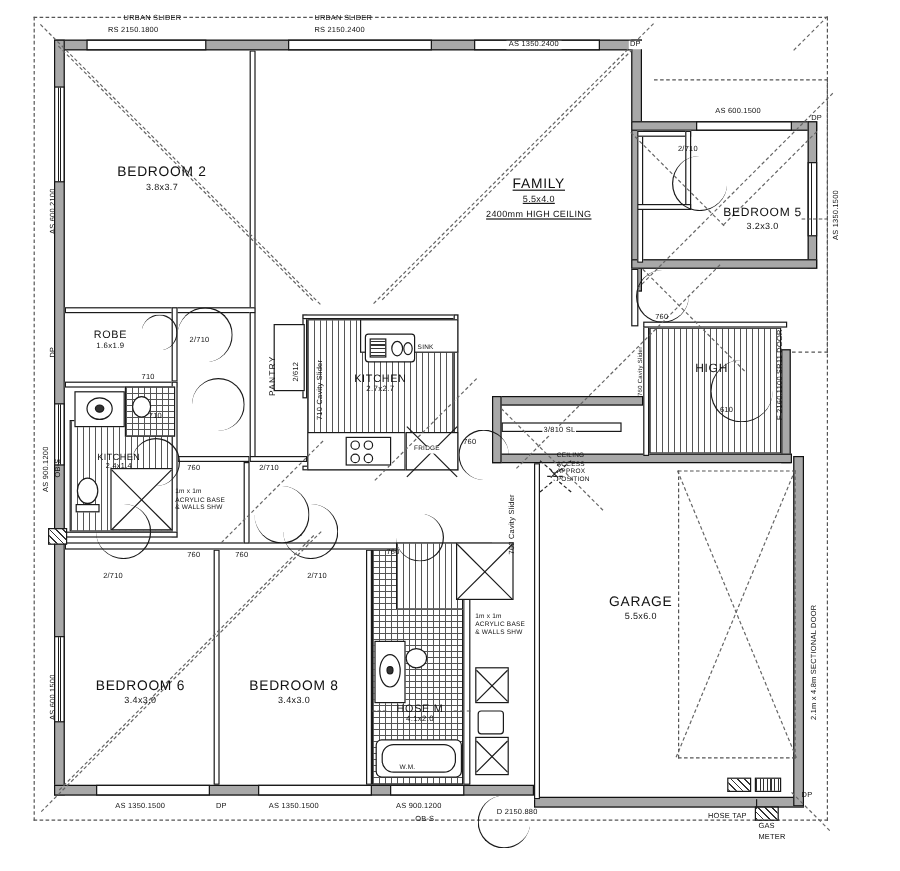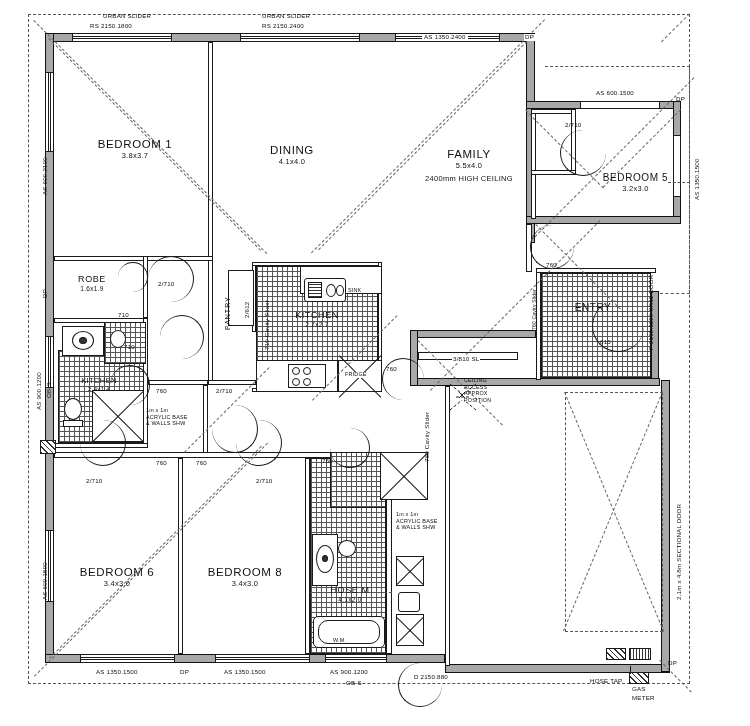--- a/index.html
+++ b/index.html
@@ -260,30 +260,26 @@
           <path d="M30 32 L18 22"></path>
         <path d="M10 19 L24 19"></path>
       </g>
       <g stroke="#222" stroke-width="1" fill="none">
         <path d="M13 14 L19 20 M19 14 L13 20"></path>
       </g>
     </svg>
   </div>
 
   <div class="room" style="left:80px;top:138px;width:110px;">
-    <div class="rname">BEDROOM 1</div>
+    <div class="rname">BEDROOM 2</div>
     <div class="rdim">3.8x3.7</div>
   </div>
 
-  <div class="room" style="left:242px;top:144px;width:100px;">
-    <div class="rname">DINING</div>
-    <div class="rdim">4.1x4.0</div>
-  </div>
-
-  <div class="room" style="left:404px;top:148px;width:130px;">
+
+  <div class="room" style="left:384px;top:148px;width:130px;text-decoration:underline;">
     <div class="rname">FAMILY</div>
     <div class="rdim">5.5x4.0</div>
     <div class="rdim" style="margin-top:4px;">2400mm HIGH CEILING</div>
   </div>
 
   <div class="room" style="left:588px;top:172px;width:95px;">
     <div class="rname" style="font-size:10px;">BEDROOM 5</div>
     <div class="rdim">3.2x3.0</div>
   </div>
 
@@ -295,40 +291,44 @@
   <div class="room" style="left:190px;top:566px;width:110px;">
     <div class="rname">BEDROOM 8</div>
     <div class="rdim">3.4x3.0</div>
   </div>
 
   <div class="room sm" style="left:318px;top:585px;width:64px;">
     <div class="rname">HOSE M</div>
     <div class="rdim">4.1x2.0</div>
   </div>
 
+  <div class="room" style="left:484px;top:496px;width:100px;">
+    <div class="rname">GARAGE</div>
+    <div class="rdim">5.5x6.0</div>
+  </div>
 
   <div class="room sm" style="left:282px;top:310px;width:70px;">
     <div class="rname">KITCHEN</div>
     <div class="rdim">2.7x2.7</div>
   </div>
 
   <div class="room xs" style="left:58px;top:376px;width:82px;">
     <div class="rname">KITCHEN</div>
     <div class="rdim">2.4x1.4</div>
   </div>
 
   <div class="room sm" style="left:60px;top:274px;width:64px;">
     <div class="rname">ROBE</div>
     <div class="rdim">1.6x1.9</div>
   </div>
 
   <div class="lbl small vert" style="left:224px;top:330px;letter-spacing:1px;">PANTRY</div>
 
   <div class="room sm" style="left:558px;top:302px;width:70px;">
-    <div class="rname" style="font-size:10px;">ENTRY</div>
+    <div class="rname" style="font-size:10px;">HIGH</div>
   </div>
 
   <span class="lbl tiny" style="left:103px;top:13px;">URBAN SLIDER</span>
   <span class="lbl tiny" style="left:90px;top:23px;">RS 2150.1800</span>
   <span class="lbl tiny" style="left:262px;top:13px;">URBAN SLIDER</span>
   <span class="lbl tiny" style="left:262px;top:23px;">RS 2150.2400</span>
   <span class="lbl tiny" style="left:422px;top:34px;background:#fff;padding:0 2px;">AS 1350.2400</span>
   <span class="lbl tiny" style="left:524px;top:34px;background:#fff;padding:0 1px;">DP</span>
   <span class="lbl tiny" style="left:596px;top:90px;">AS 600.1500</span>
   <span class="lbl tiny" style="left:676px;top:96px;">DP</span>

